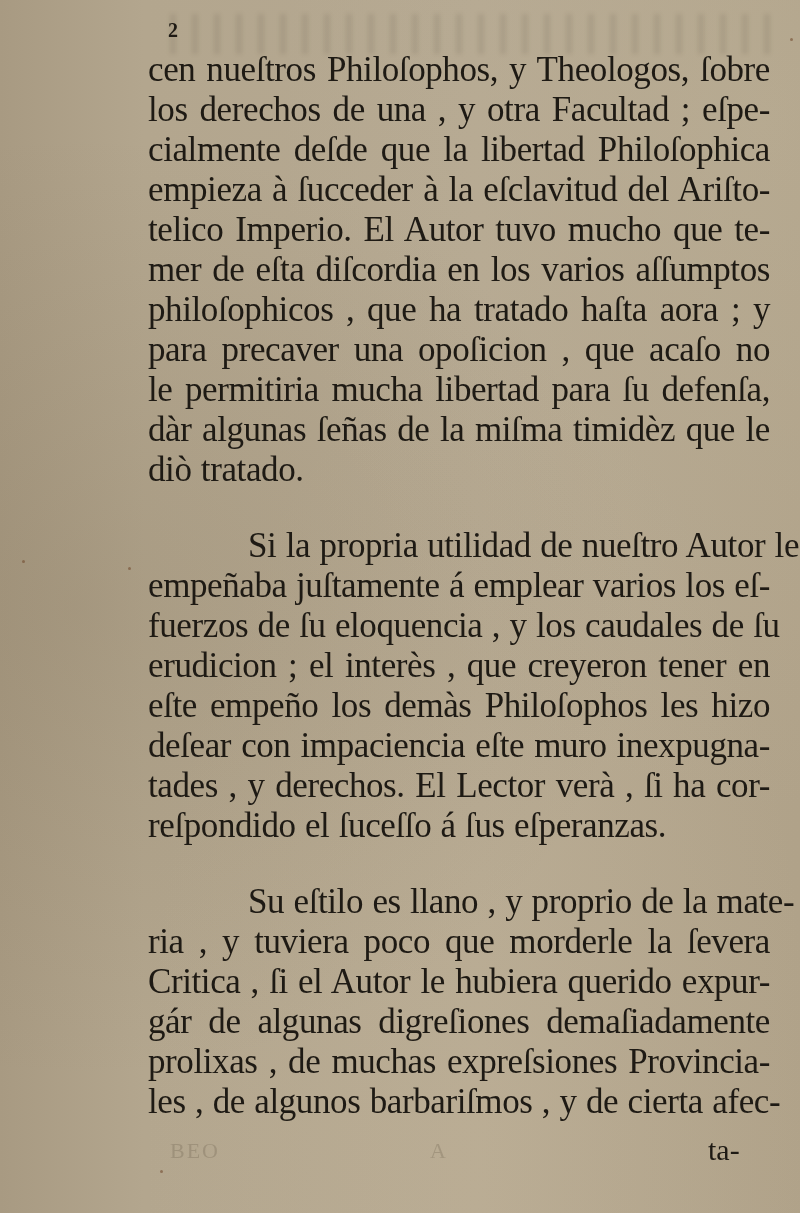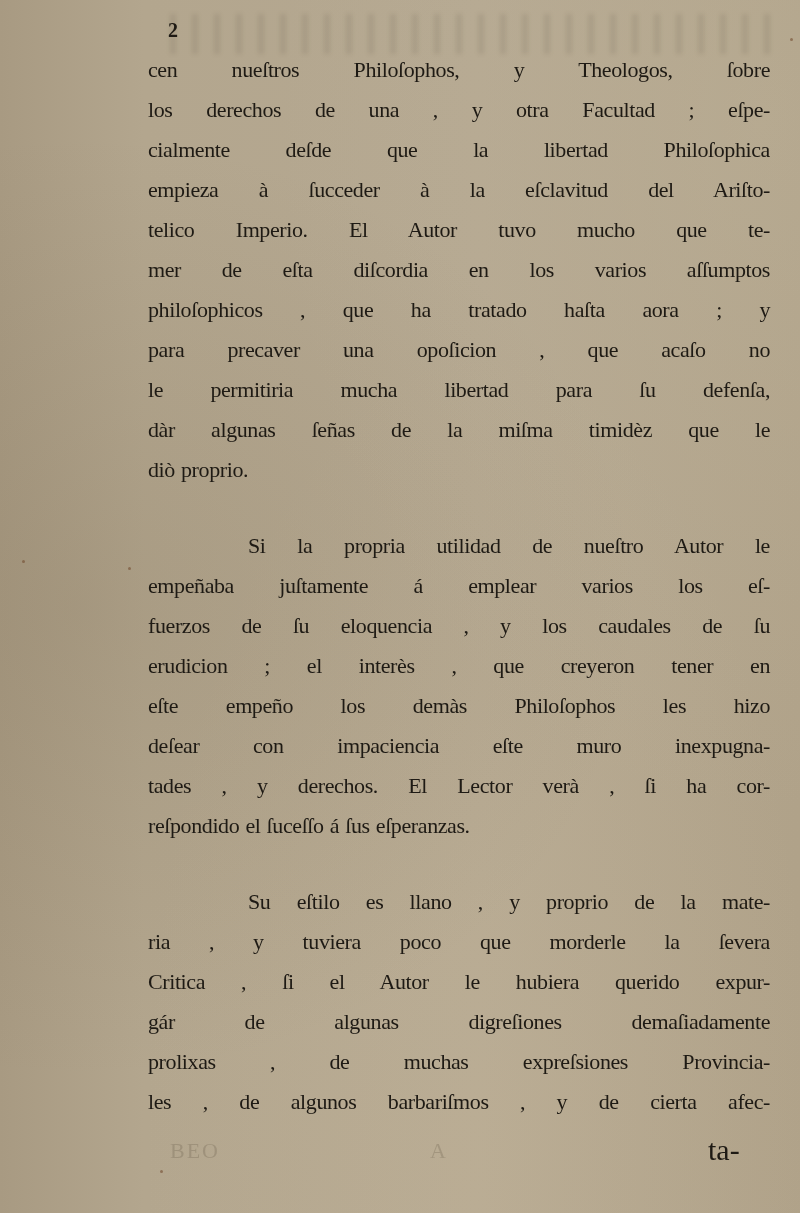--- a/index.html
+++ b/index.html
@@ -49,21 +49,21 @@
     }
     .text-block {
       position: absolute;
       left: 148px;
       top: 50px;
       width: 622px;
     }
     .line {
       height: 40px;
       line-height: 40px;
-      font-size: 22px;
+      font-size: 35px;
       white-space: nowrap;
       text-align: justify;
       text-align-last: justify;
       letter-spacing: -0.4px;
       word-spacing: 1px;
     }
     .line.last {
       text-align-last: left;
     }
     .line.indent {
@@ -103,21 +103,21 @@
     <div class="line">cen nueſtros Philoſophos, y Theologos, ſobre</div>
     <div class="line">los derechos de una , y otra Facultad ; eſpe-</div>
     <div class="line">cialmente deſde que la libertad Philoſophica</div>
     <div class="line">empieza à ſucceder à la eſclavitud del Ariſto-</div>
     <div class="line">telico Imperio. El Autor tuvo mucho que te-</div>
     <div class="line">mer de eſta diſcordia en los varios aſſumptos</div>
     <div class="line">philoſophicos , que ha tratado haſta aora ; y</div>
     <div class="line">para precaver una opoſicion , que acaſo no</div>
     <div class="line">le permitiria mucha libertad para ſu defenſa,</div>
     <div class="line">dàr algunas ſeñas de la miſma timidèz que le</div>
-    <div class="line last">diò proprio.</div>
+    <div class="line last">diò tratado.</div>
     <div class="line indent">Si la propria utilidad de nueſtro Autor le</div>
     <div class="line">empeñaba juſtamente á emplear varios los eſ-</div>
     <div class="line">fuerzos de ſu eloquencia , y los caudales de ſu</div>
     <div class="line">erudicion ; el interès , que creyeron tener en</div>
     <div class="line">eſte empeño los demàs Philoſophos les hizo</div>
     <div class="line">deſear con impaciencia eſte muro inexpugna-</div>
     <div class="line">tades , y derechos. El Lector verà , ſi ha cor-</div>
     <div class="line last">reſpondido el ſuceſſo á ſus eſperanzas.</div>
     <div class="line indent">Su eſtilo es llano , y proprio de la mate-</div>
     <div class="line">ria , y tuviera poco que morderle la ſevera</div>

